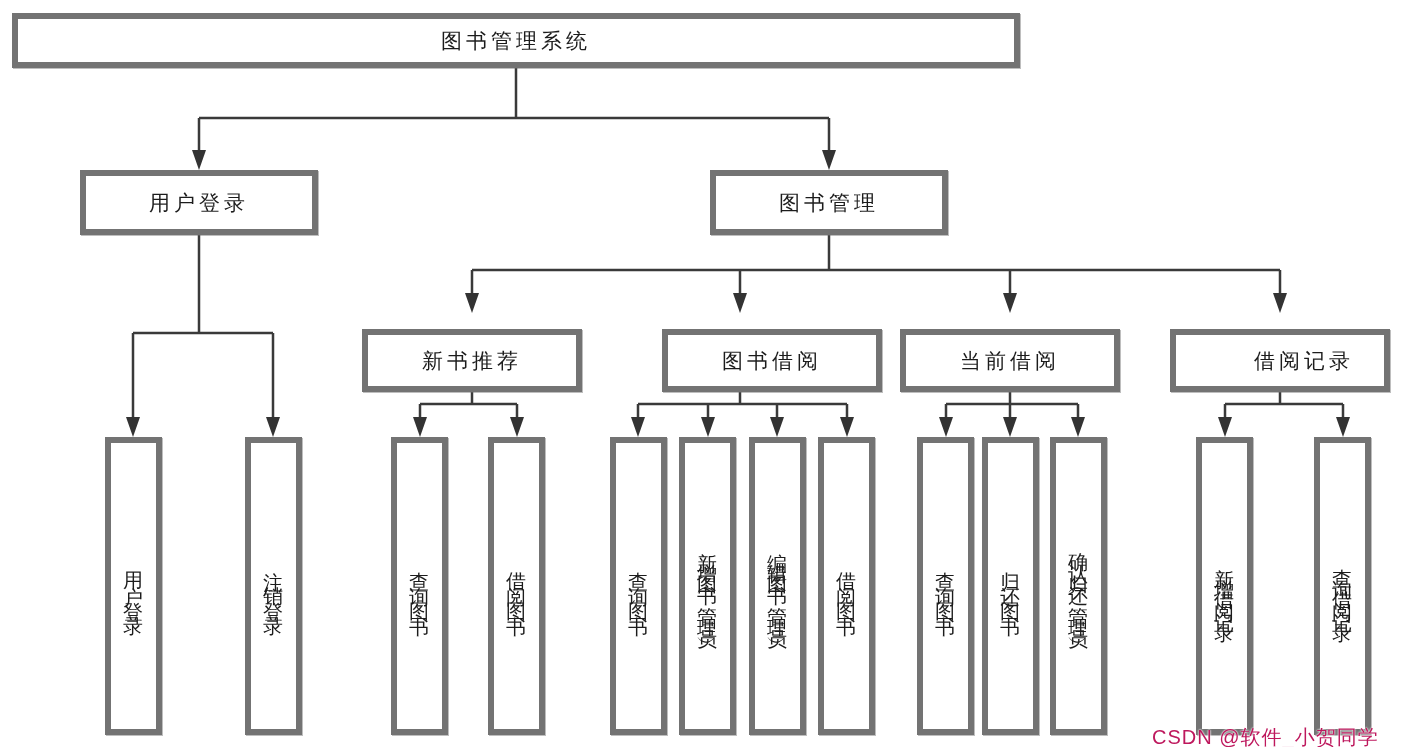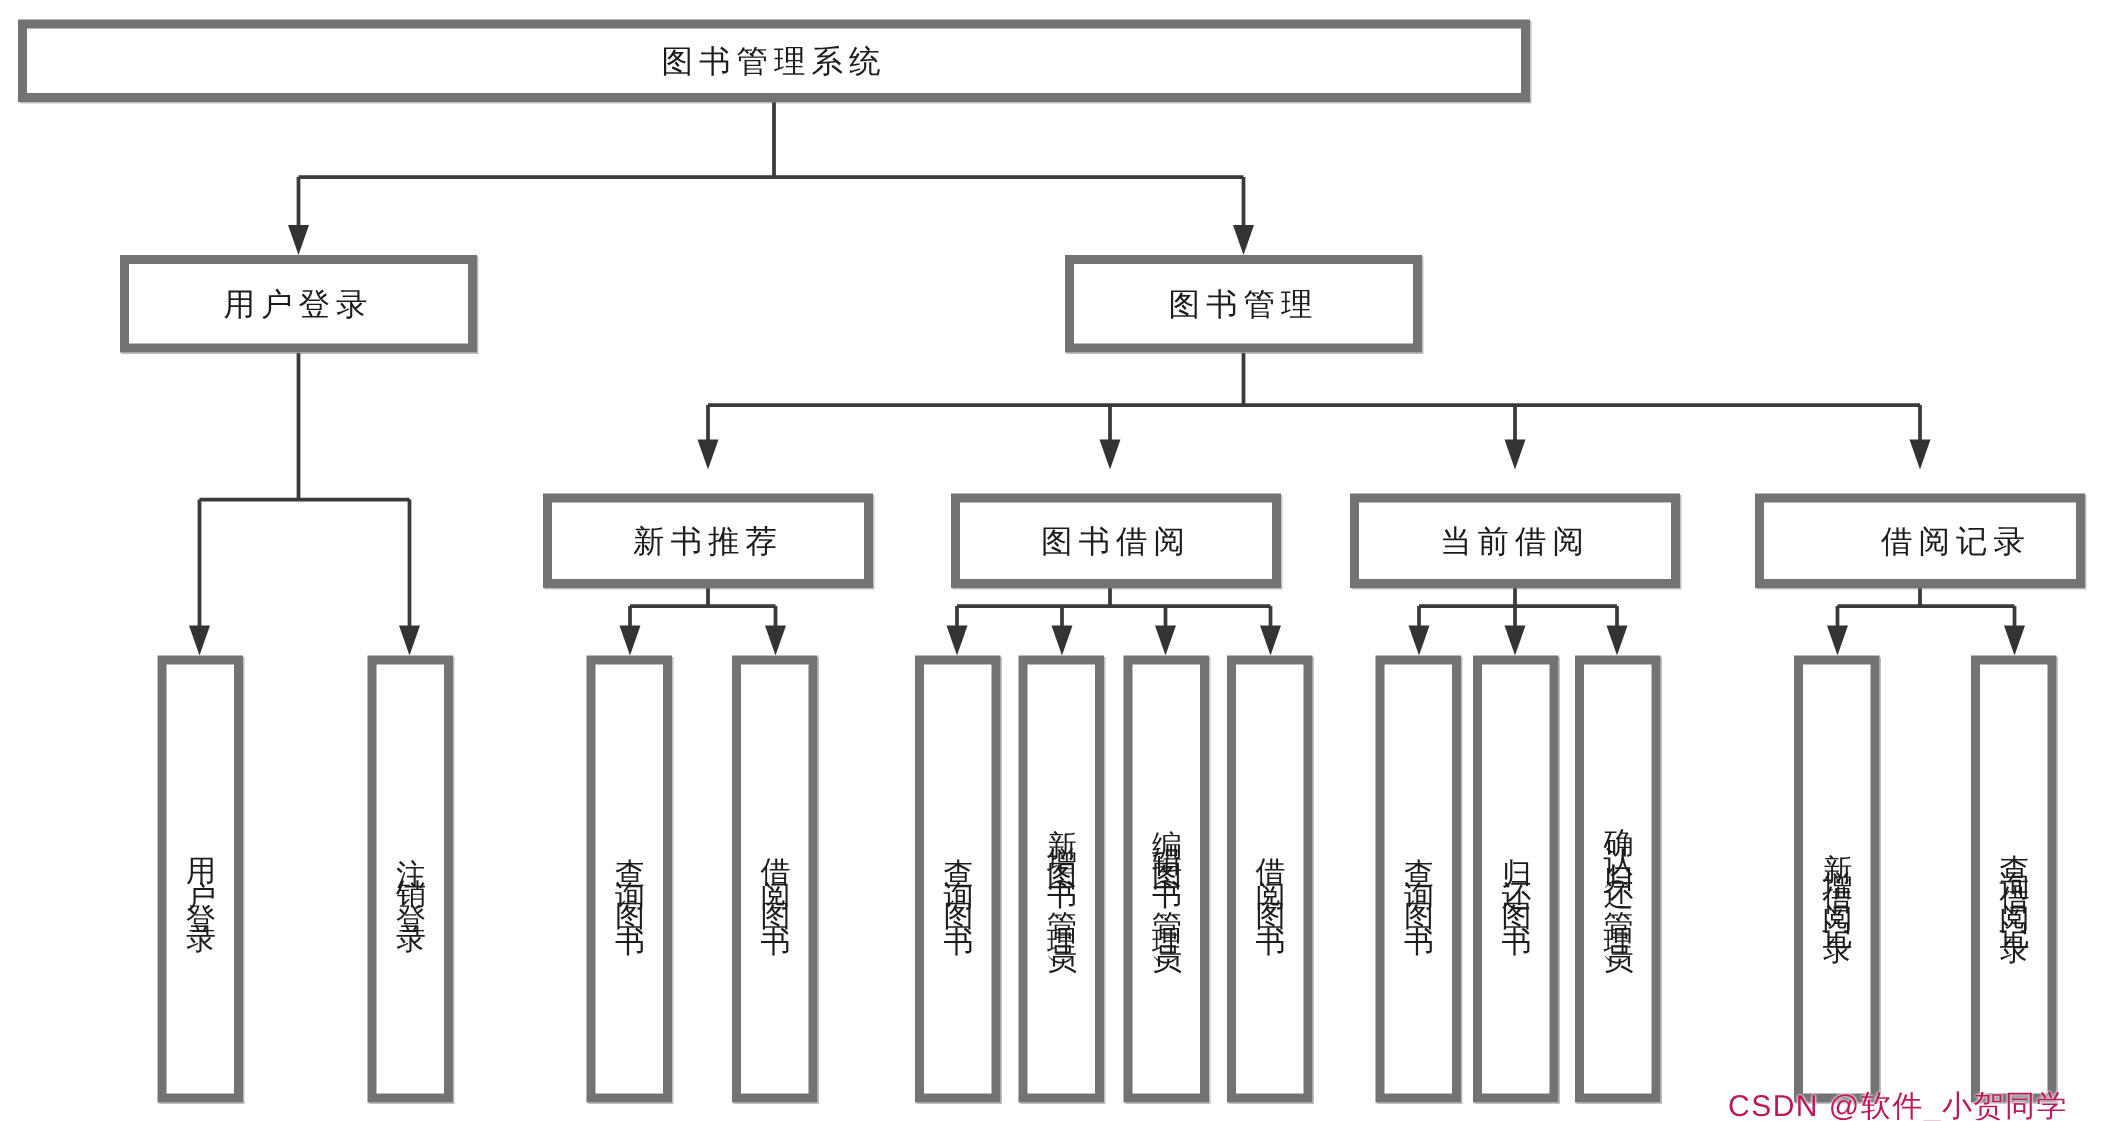--- a/index.html
+++ b/index.html
@@ -24,21 +24,21 @@
     color:#1c1c1c;
     z-index:2;
   }
   .hbox{font-size:21px;letter-spacing:4px;}
   .n-root{left:12px;top:13px;width:1008px;height:55px;}
   .n-l2{top:170px;width:238px;height:65px;}
   .p-l2a{left:80px;}
   .p-l2b{left:710px;}
   .n-l3{top:313px;width:220px;height:63px;margin-top:16px;}
   .p-l3a{left:362px;}
-  .p-l3b{left:634px;}
+  .p-l3b{left:662px;}
   .p-l3c{left:900px;align-items:center;}
   .p-l3d{left:1170px;padding-left:48px;}
 
   .leaf{top:437px;width:57px;height:298px;font-size:20px;}
   .leaf span{
     writing-mode:vertical-rl;
     text-orientation:mixed;
     letter-spacing:11px;
     line-height:1;
     white-space:nowrap;

